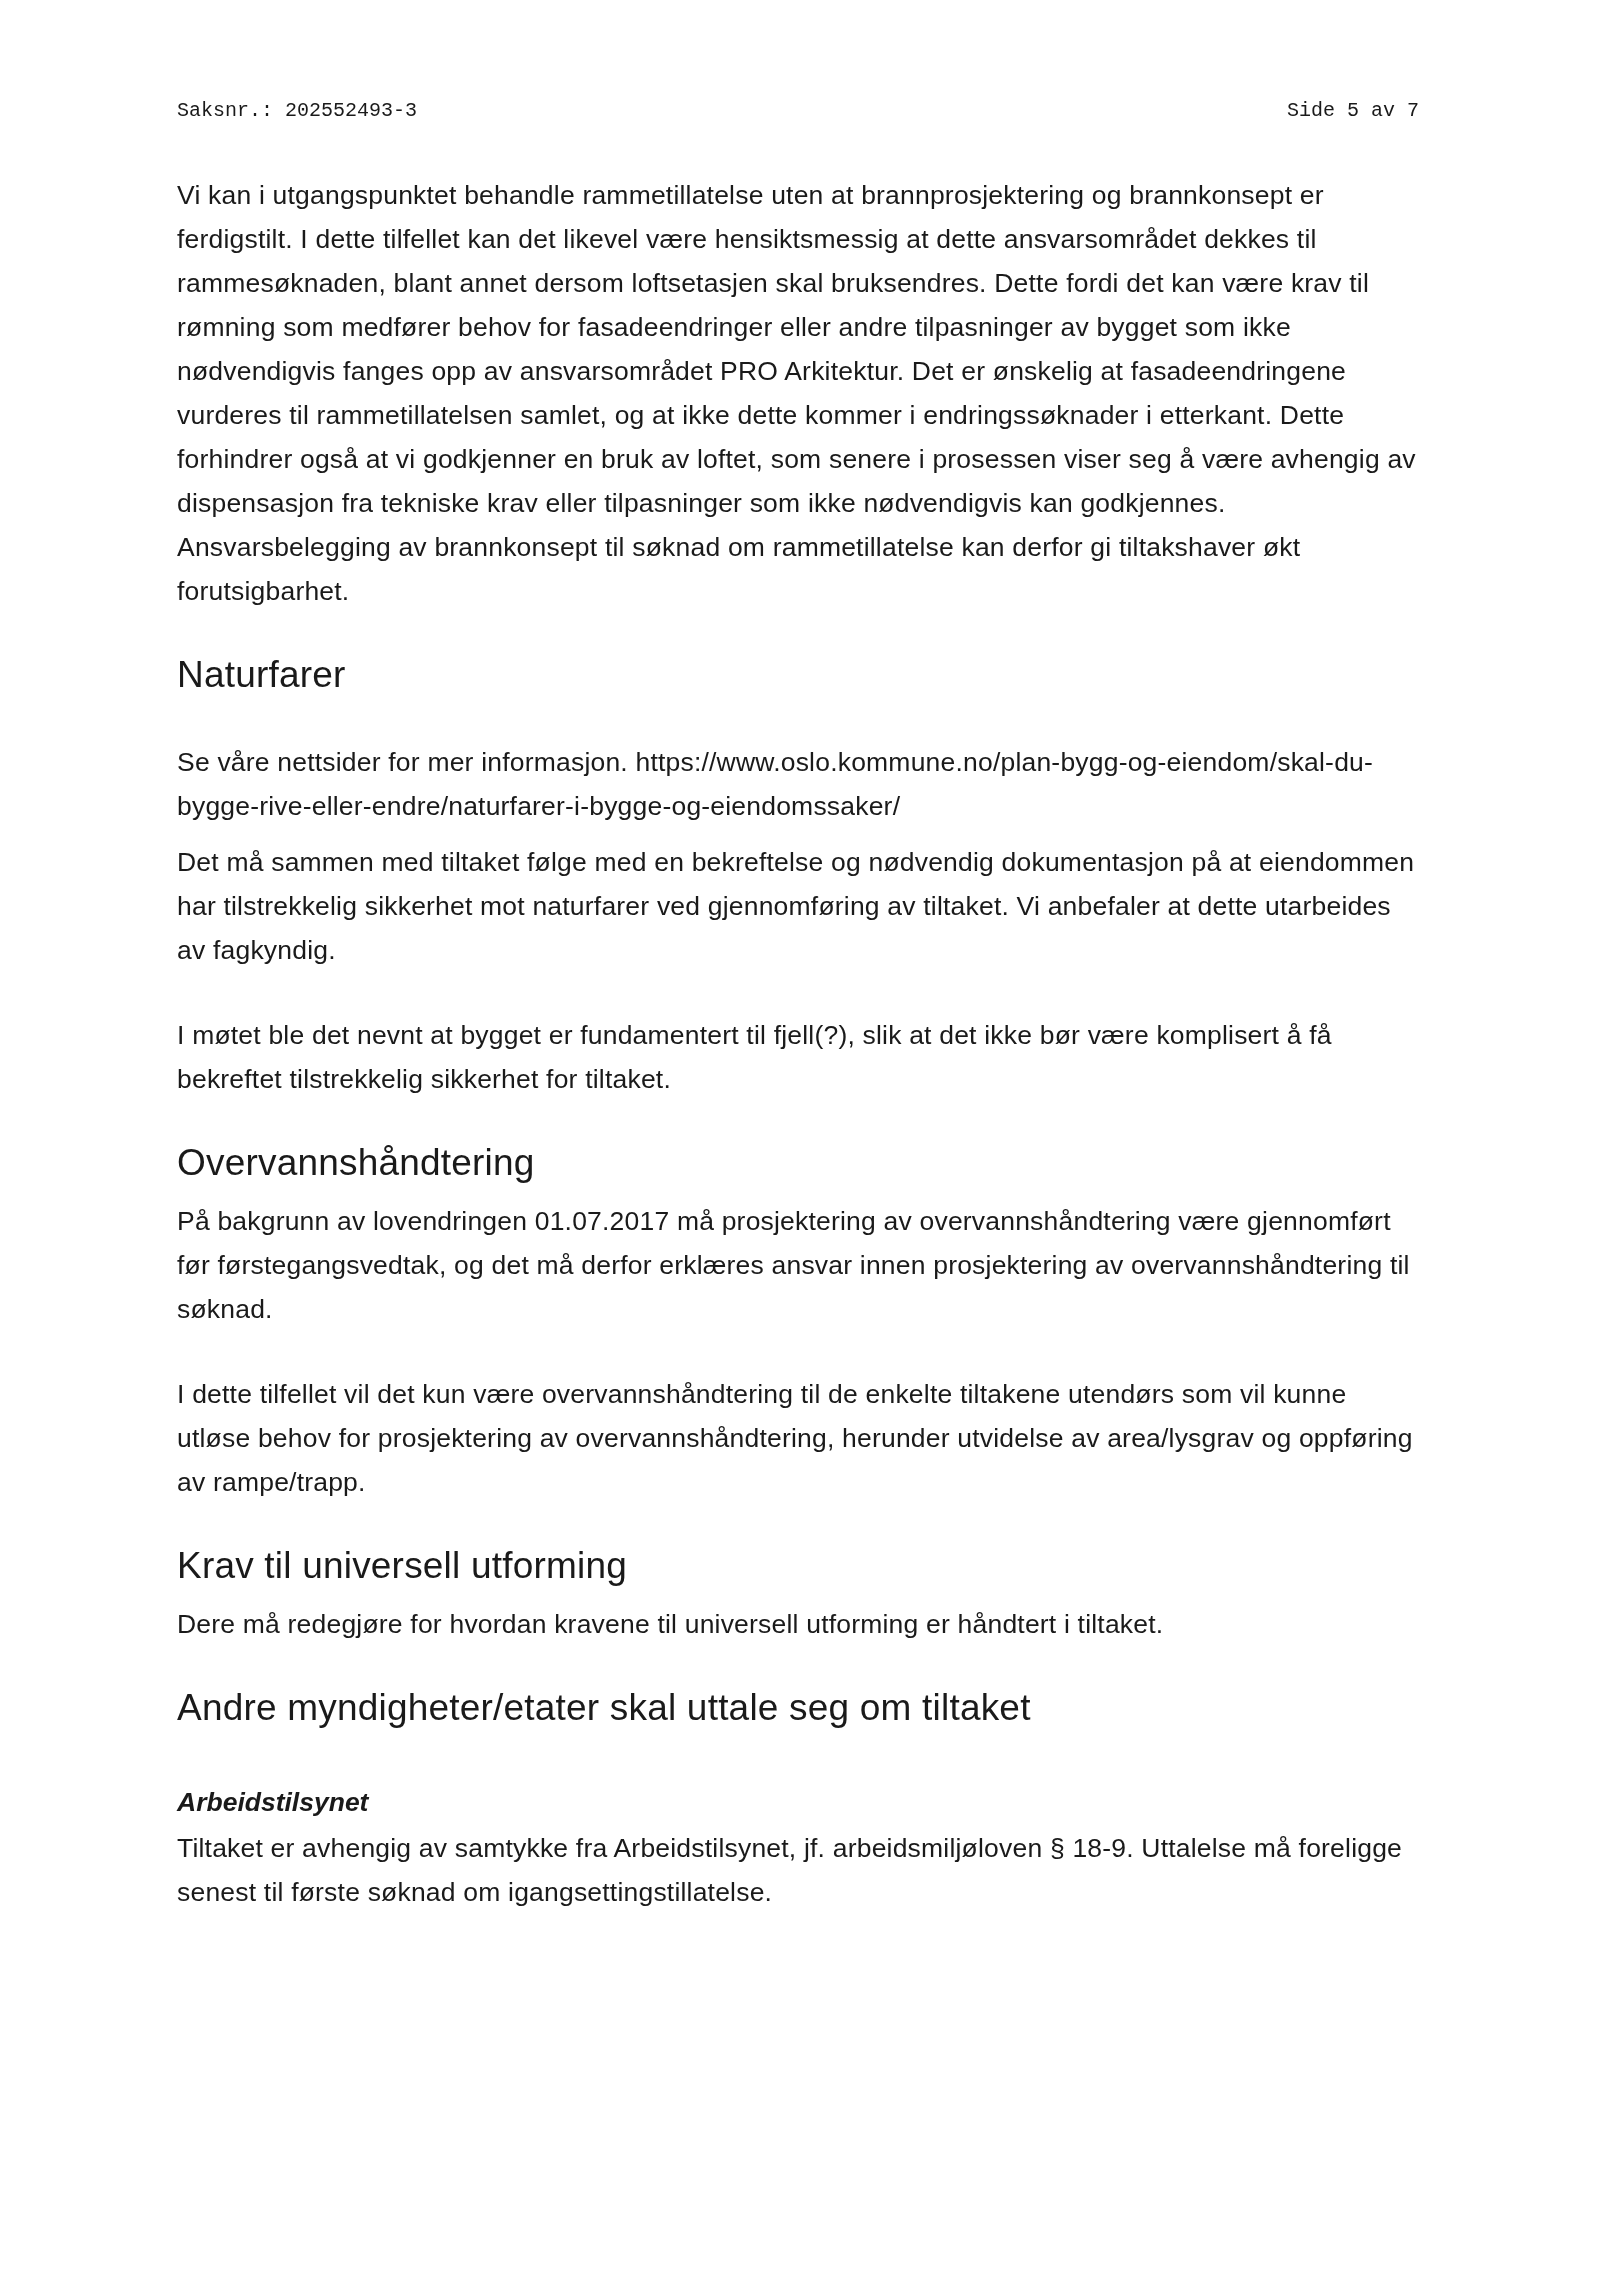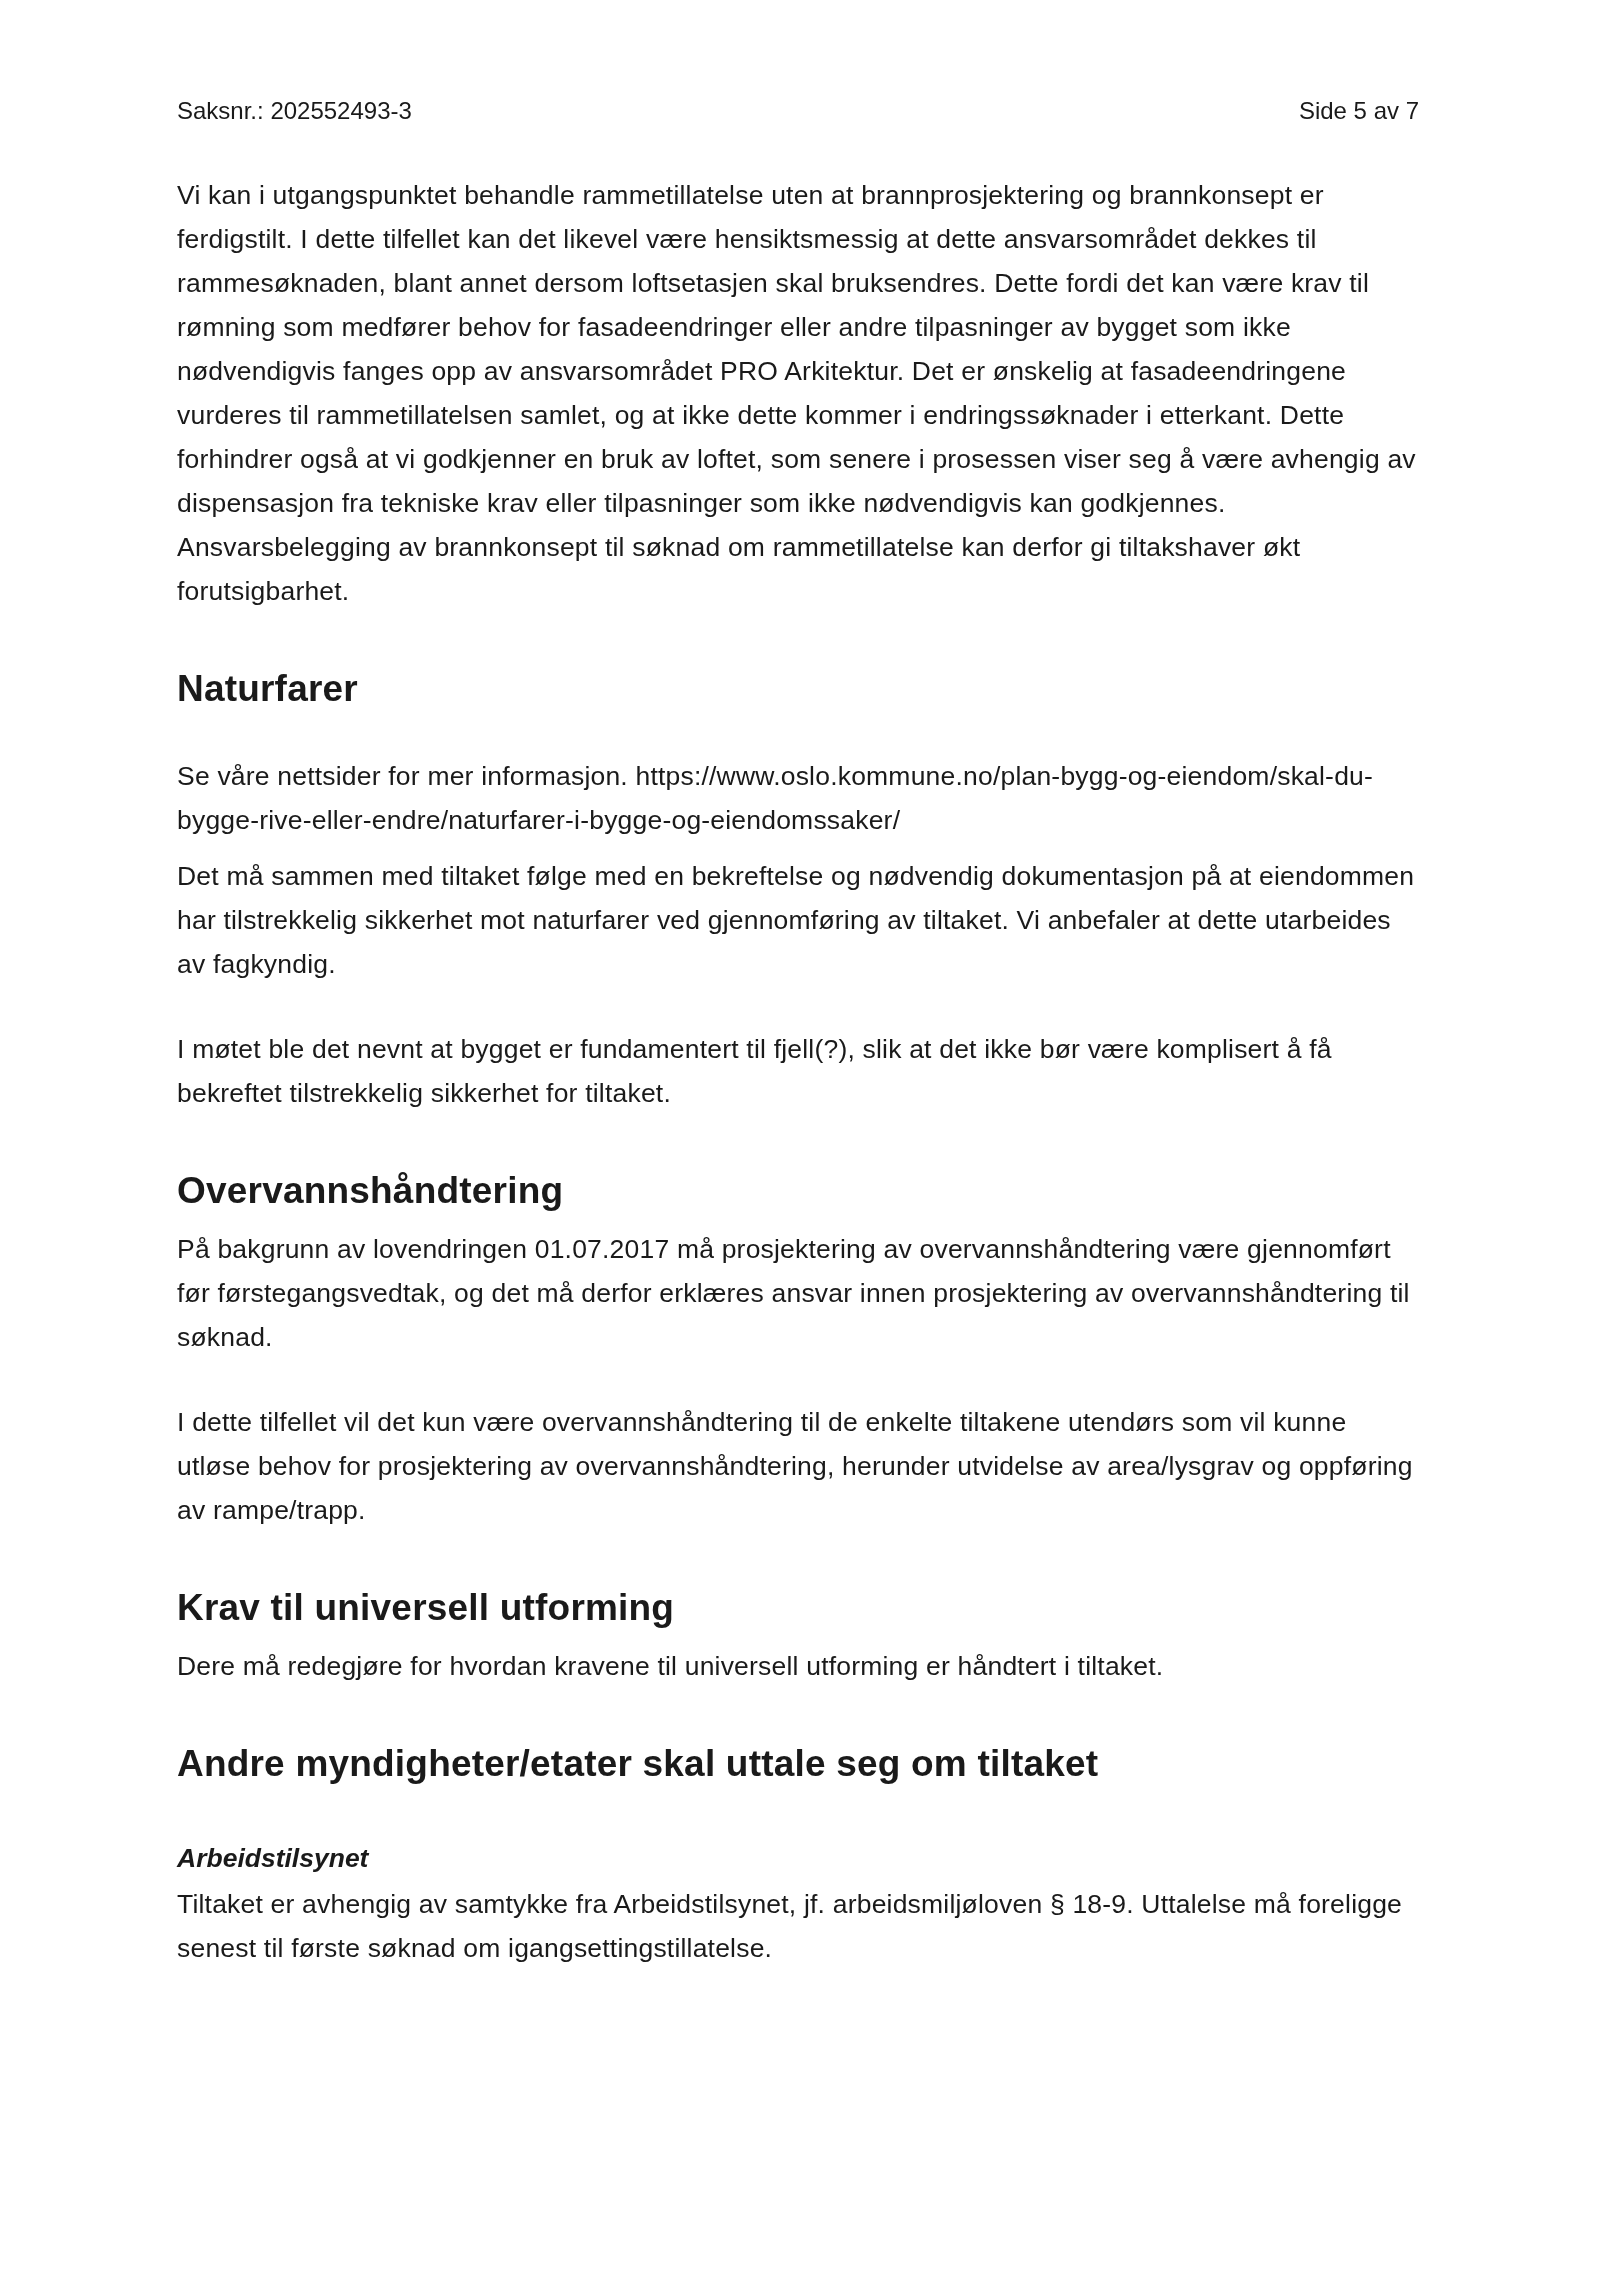--- a/index.html
+++ b/index.html
@@ -14,37 +14,38 @@
     box-sizing: border-box;
     overflow: hidden;
   }
   .content {
     padding: 94px 205px 0 177px; 
   }
   .doc-header {
     display: flex;
     justify-content: space-between;
     align-items: flex-start;
-    font-size: 24px;
+    font-size: 20px;
     line-height: 34px;
     margin-bottom: 45px;
+    font-family: Liberation Mono, monospace;
   }
   .para {
     font-size: 26.5px;
     line-height: 44px;
     margin: 41px 0 0 0;
     letter-spacing: 0.2px;
   }
   .para-tight { margin-top: 12px; }
   .para-flush { margin-top: 1.7px; }
   .h2 {
     font-size: 37px;
-    font-weight: 700;
+    font-weight: 400;
     line-height: 48px;
-    margin: 52px 0 0 0;
+    margin: 38px 0 0 0;
     letter-spacing: 0.2px;
   }
   .sub {
     font-size: 26.5px;
     font-weight: 700;
     font-style: italic;
     line-height: 44px;
     margin: 48px 0 0 0;
   }
   .url {

